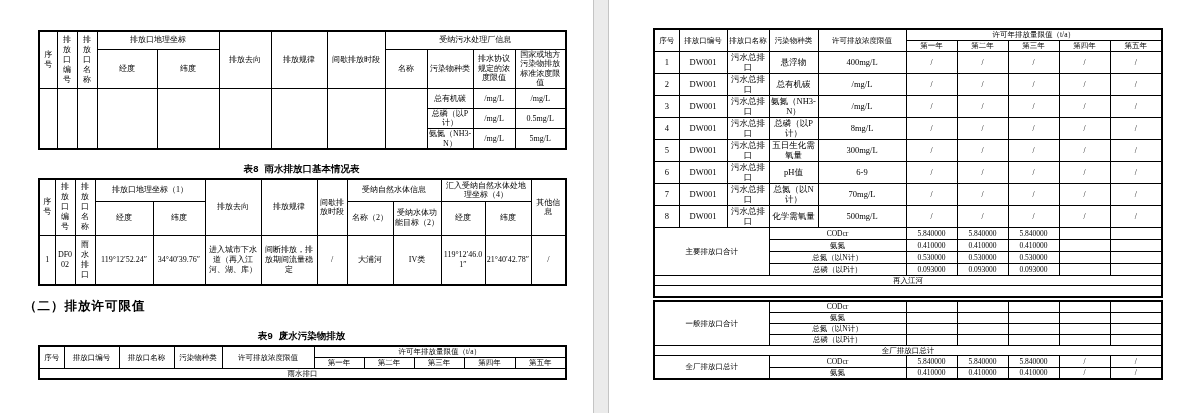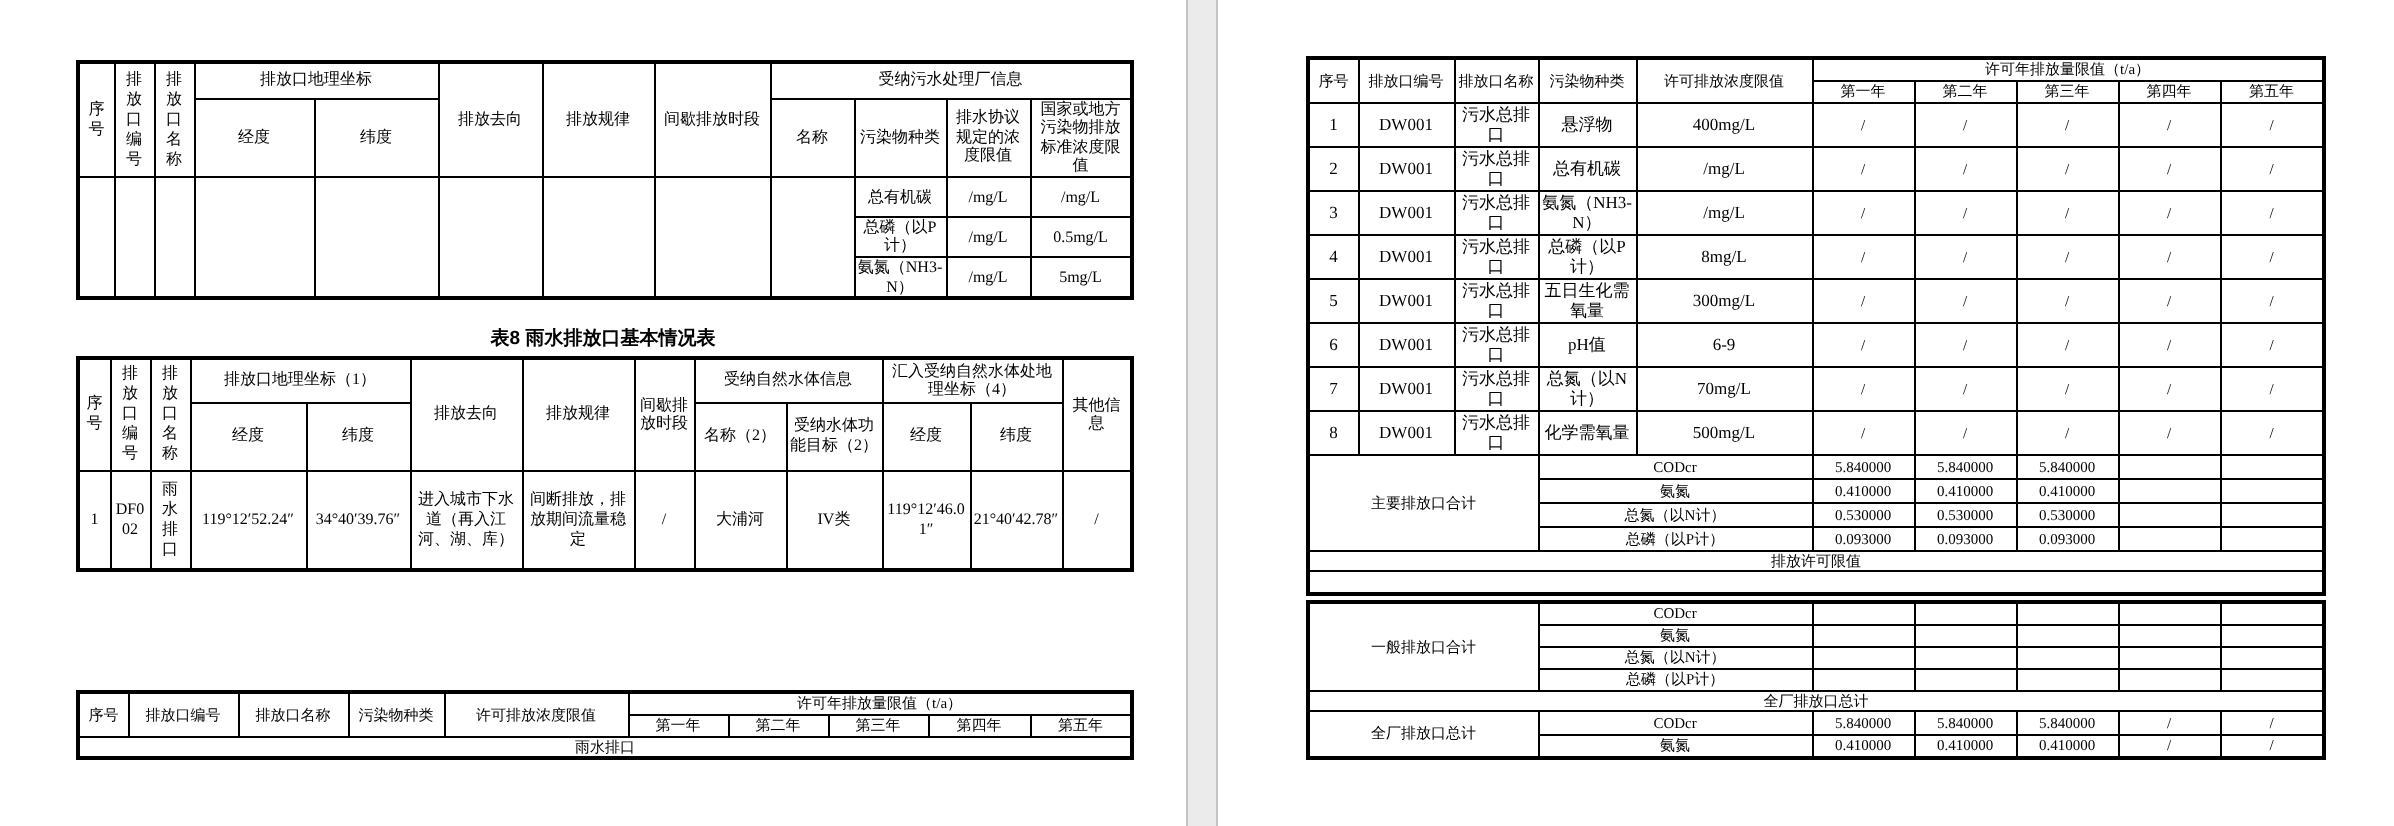--- a/index.html
+++ b/index.html
@@ -38,21 +38,21 @@
   .r18 { height: 18px; } .r39 { height: 39px; } .r20 { height: 20px; }
   .r22h { height: 22px; } .r34 { height: 34px; } .r50 { height: 50px; }
   .r11 { height: 11px; } .r22 { height: 22px; } .r12 { height: 12px; }
   .r9  { height: 9px;  }
 
   .caption {
     position: absolute;
     text-align: center;
     font-weight: bold;
     font-size: 9.5px;
-    font-family: Liberation Sans, sans-serif;
+    font-family: Liberation Mono, monospace;
   }
   .section-heading {
     position: absolute;
     font-weight: bold;
     font-size: 12.5px;
     font-family: "Liberation Sans", "DejaVu Sans", sans-serif;
     letter-spacing: 1px;
   }
 </style>
 </head>
@@ -171,21 +171,23 @@
       <td>/</td>
       <td>大浦河</td>
       <td>IV类</td>
       <td>119°12′46.01″</td>
       <td>21°40′42.78″</td>
       <td>/</td>
     </tr>
   </tbody>
     </table>
 
-
+  <div class="section-heading" style="left:24px; top:298px;">（二）排放许可限值</div>
+
+  <div class="caption" style="left:38px; top:330px; width:527px;">表9 废水污染物排放</div>
 
   <table class="tbl fs75" style="left:38px; top:345px; width:527px;">
     <colgroup>
       <col style="width:25px">
         <col style="width:55px">
         <col style="width:55px">
       <col style="width:48px">
         <col style="width:92px">
         <col style="width:50px">
       <col style="width:50px">
@@ -372,21 +374,21 @@
     </tr>
     <tr class="r12">
       <td colspan="2">总磷（以P计）</td>
       <td>0.093000</td>
       <td>0.093000</td>
       <td>0.093000</td>
       <td></td>
       <td></td>
     </tr>
     <tr class="r9">
-      <td colspan="10">排放许可限值</td>
+      <td colspan="10">再入江河</td>
     </tr>
     <tr class="r12">
       <td colspan="10"></td>
     </tr>
   </tbody>
     </table>
 
   <table class="tbl fs75" style="left:44px; top:300px; width:508px;">
     <colgroup>
       <col style="width:25px">

